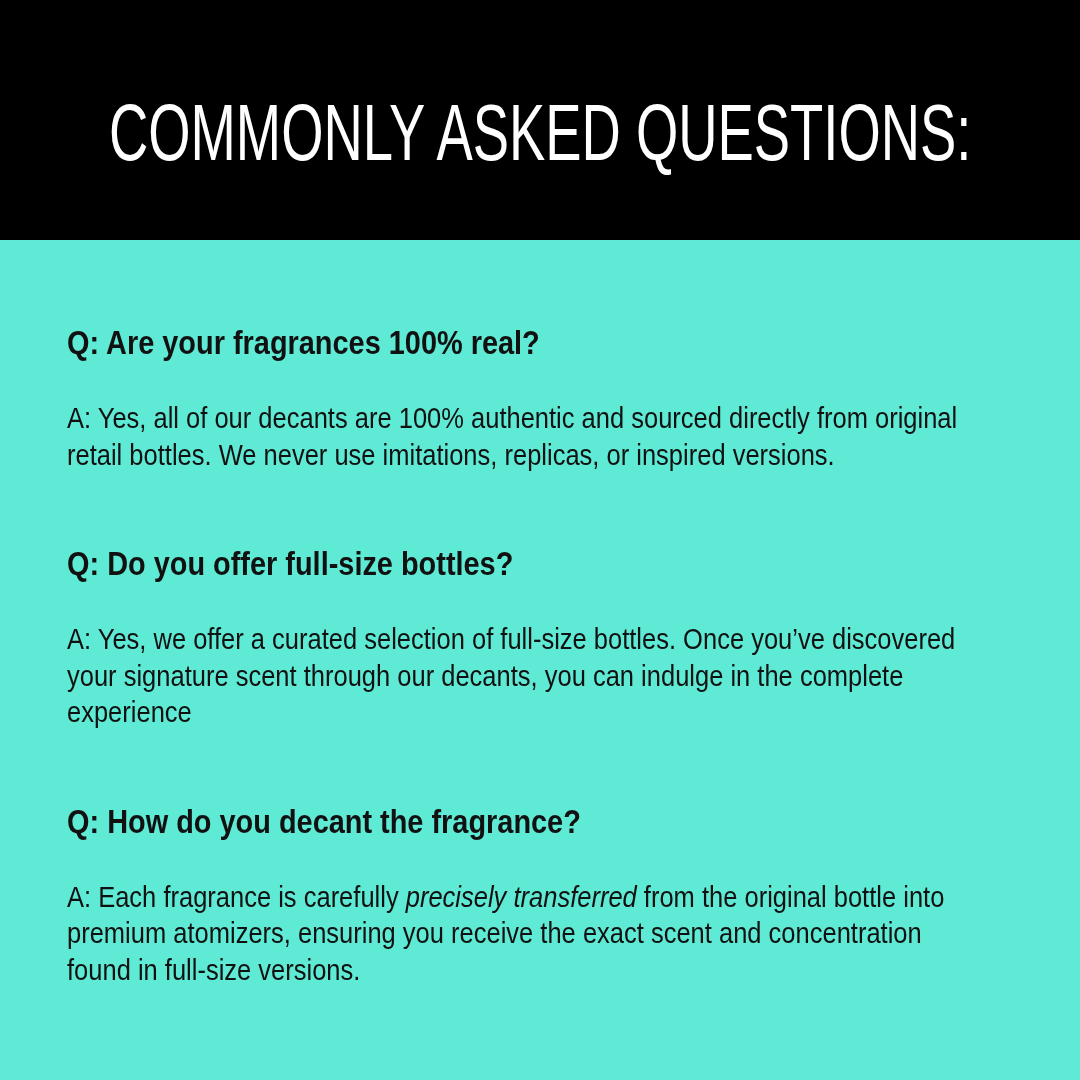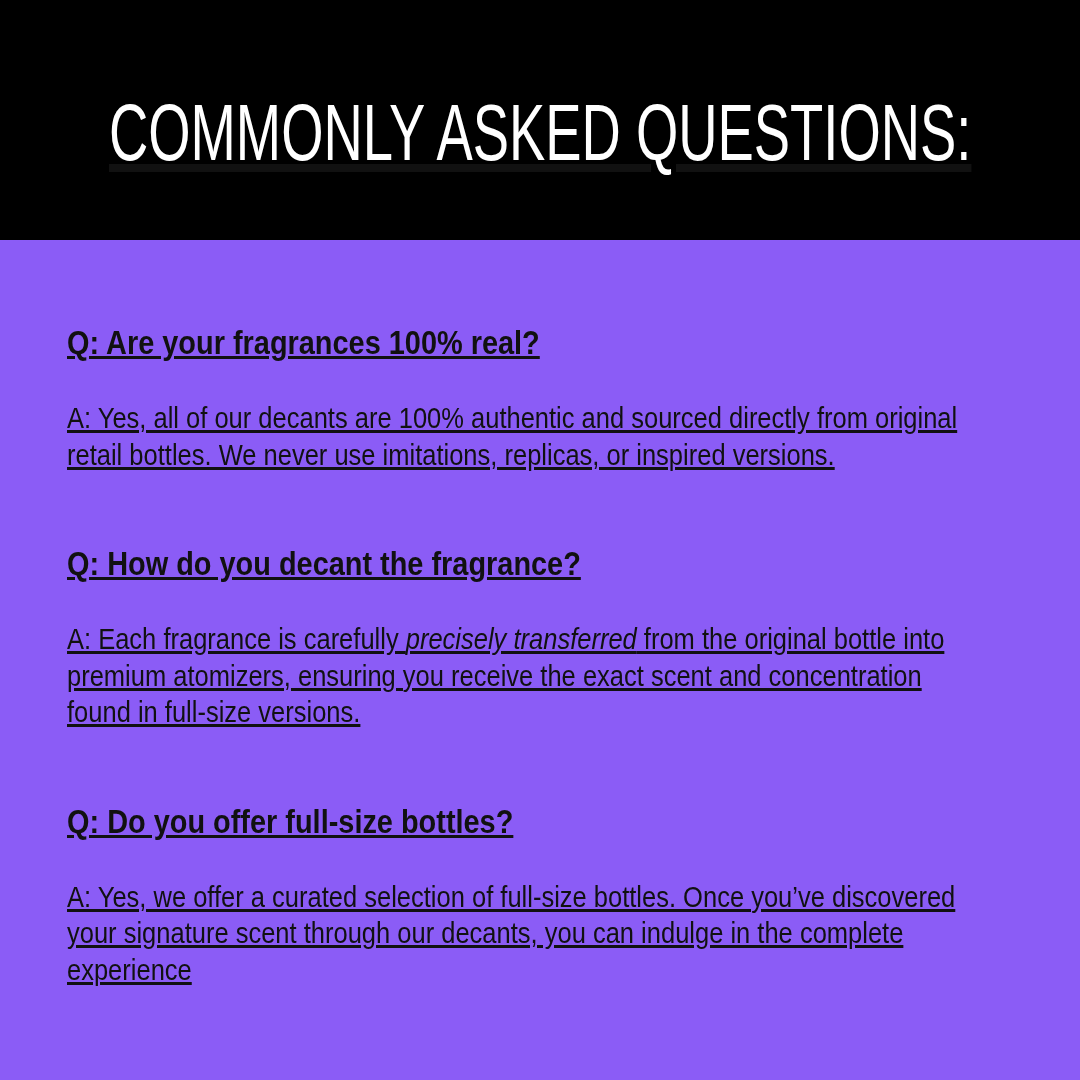--- a/index.html
+++ b/index.html
@@ -5,25 +5,24 @@
   html, body {
     margin: 0;
     padding: 0;
     overflow: hidden;
     background: #ffffff;
   }
   .canvas {
     position: relative;
     width: 1080px;
     height: 1080px;
-    background: #8b5cf6;
+    background: #5eead4;
     color: #111111;
     font-family: "Liberation Sans", "DejaVu Sans", sans-serif;
     overflow: hidden;
-    text-decoration: underline;
   }
   .banner {
     height: 240px;
     background: #000000;
     display: flex;
     align-items: center;
     justify-content: center;
     overflow: hidden;
   }
   .title {
@@ -76,24 +75,24 @@
   </header>
 
   <main class="content">
 
     <section class="qa">
       <h2 class="question">Q: Are your fragrances 100% real?</h2>
       <p class="answer"><span>A: Yes, all of our decants are 100% authentic and sourced directly from original retail bottles. We never use imitations, replicas, or inspired versions.</span><em></em><span></span></p>
     </section>
 
     <section class="qa">
-      <h2 class="question">Q: How do you decant the fragrance?</h2>
-      <p class="answer"><span>A: Each fragrance is carefully </span><em>precisely transferred</em><span> from the original bottle into premium atomizers, ensuring you receive the exact scent and concentration found in full-size versions.</span></p>
+      <h2 class="question">Q: Do you offer full-size bottles?</h2>
+      <p class="answer"><span>A: Yes, we offer a curated selection of full-size bottles. Once you’ve discovered your signature scent through our decants, you can indulge in the complete experience</span><em></em><span></span></p>
     </section>
 
     <section class="qa">
-      <h2 class="question">Q: Do you offer full-size bottles?</h2>
-      <p class="answer"><span>A: Yes, we offer a curated selection of full-size bottles. Once you’ve discovered your signature scent through our decants, you can indulge in the complete experience</span><em></em><span></span></p>
+      <h2 class="question">Q: How do you decant the fragrance?</h2>
+      <p class="answer"><span>A: Each fragrance is carefully </span><em>precisely transferred</em><span> from the original bottle into premium atomizers, ensuring you receive the exact scent and concentration found in full-size versions.</span></p>
     </section>
 
   </main>
 
 </div>
 
 </body></html>

